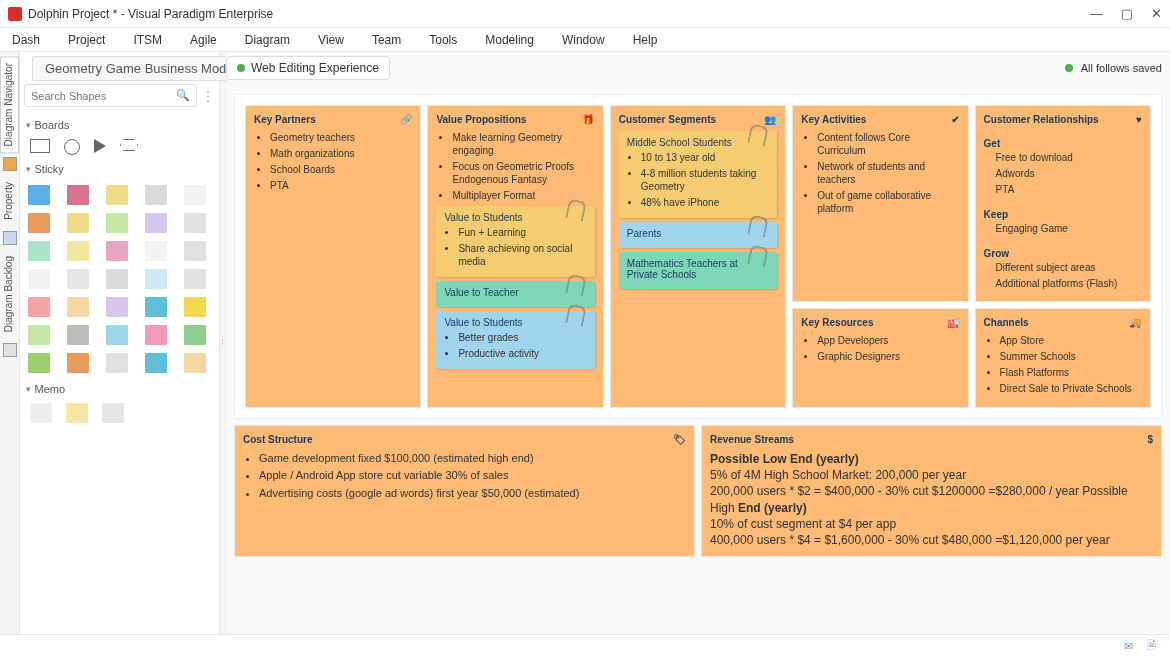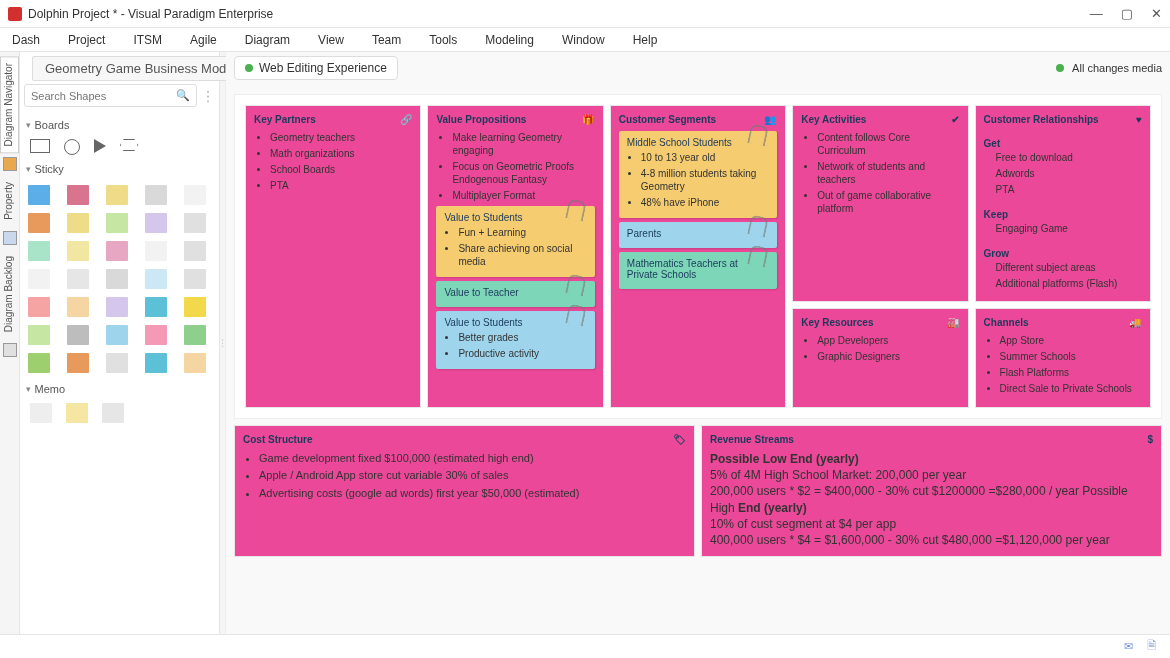--- a/index.html
+++ b/index.html
@@ -25,26 +25,26 @@
 .section-hdr{font-size:11px;color:#555;padding:4px 2px;display:flex;align-items:center;gap:4px;cursor:pointer}
 .section-hdr:before{content:"▾";font-size:9px;color:#888}
 .shape-row{display:flex;gap:14px;padding:4px 6px}
 .shape{width:20px;height:14px;border:1px solid #666}
 .shape.circ{border-radius:50%;width:16px;height:16px}
 .shape.tri{border:none;width:0;height:0;border-left:12px solid #666;border-top:7px solid transparent;border-bottom:7px solid transparent;background:none}
 .shape.hex{width:18px;height:12px;background:none;border:1px solid #666;clip-path:polygon(20% 0,80% 0,100% 50%,80% 100%,20% 100%,0 50%)}
 .sticky-grid{display:grid;grid-template-columns:repeat(5,1fr);gap:8px 12px;padding:6px 4px}
 .sticky-sw{width:22px;height:20px;border-radius:1px}
 .canvas-area{flex:1;background:#f9f9f9;overflow:hidden;position:relative;padding-top:36px}
-.canvas-toolbar{position:absolute;top:4px;left:8px;right:8px;display:flex;align-items:center;gap:8px}
+.canvas-toolbar{position:absolute;top:4px;left:0;right:8px;display:flex;align-items:center;gap:8px}
 .pill{border:1px solid #ddd;border-radius:4px;padding:4px 10px;display:flex;align-items:center;gap:6px;background:#fff;font-size:12px}
 .dot-g{width:8px;height:8px;border-radius:50%;background:#4caf50}
 .toolbar-right{margin-left:auto;display:flex;gap:8px;align-items:center}
 .canvas{background:#fff;margin:6px 8px;border:1px solid #eee;padding:10px;display:grid;grid-template-columns:repeat(5,1fr);grid-template-rows:auto auto;gap:6px;font-size:10px}
-.bmc-cell{border:1px solid #e6e6e6;background:#ec4899;padding:8px;position:relative;min-height:100px}
+.bmc-cell{border:1px solid #e6e6e6;background:#fdba74;padding:8px;position:relative;min-height:100px}
 .bmc-hdr{font-weight:600;color:#1a3a5c;font-size:10px;display:flex;justify-content:space-between;align-items:center;margin-bottom:6px}
 .bmc-cell ul{list-style:disc;padding-left:16px;color:#333}
 .bmc-cell li{margin-bottom:3px;line-height:1.3}
 .subhdr{font-weight:600;color:#1a3a5c;margin-top:13px;margin-bottom:2px}
 .sticky-note{border-radius:2px;padding:6px 8px;margin:4px 0;position:relative;box-shadow:1px 1px 2px rgba(0,0,0,.15)}
 .sticky-note:before{content:"";position:absolute;top:-6px;right:10px;width:14px;height:18px;border:2px solid rgba(120,120,120,.6);border-bottom:none;border-radius:7px 7px 0 0;transform:rotate(12deg)}
 .sn-yellow{background:#f5cc6f}
 .sn-teal{background:#7ed6b8}
 .sn-blue{background:#9ed5ec}
 .sticky-note .st-title{font-weight:400;color:#1a3a5c;margin-bottom:3px}
@@ -169,21 +169,21 @@
   <div class="splitter">⋮</div>
 
   <div class="canvas-area">
     <div class="canvas-toolbar">
       <div class="pill">
         <span class="dot-g"></span>
         <span>Web Editing Experience</span>
       </div>
       <div class="toolbar-right">
         <span class="dot-g"></span>
-        <span>All changes media</span>
+        <span>All follows saved</span>
       </div>
     </div>
 
     <div class="canvas">
 
       <div class="bmc-cell" style="grid-row:1/3">
         <div class="bmc-hdr">
             <span>Key Partners</span>
             <span>🔗</span>
           </div>

